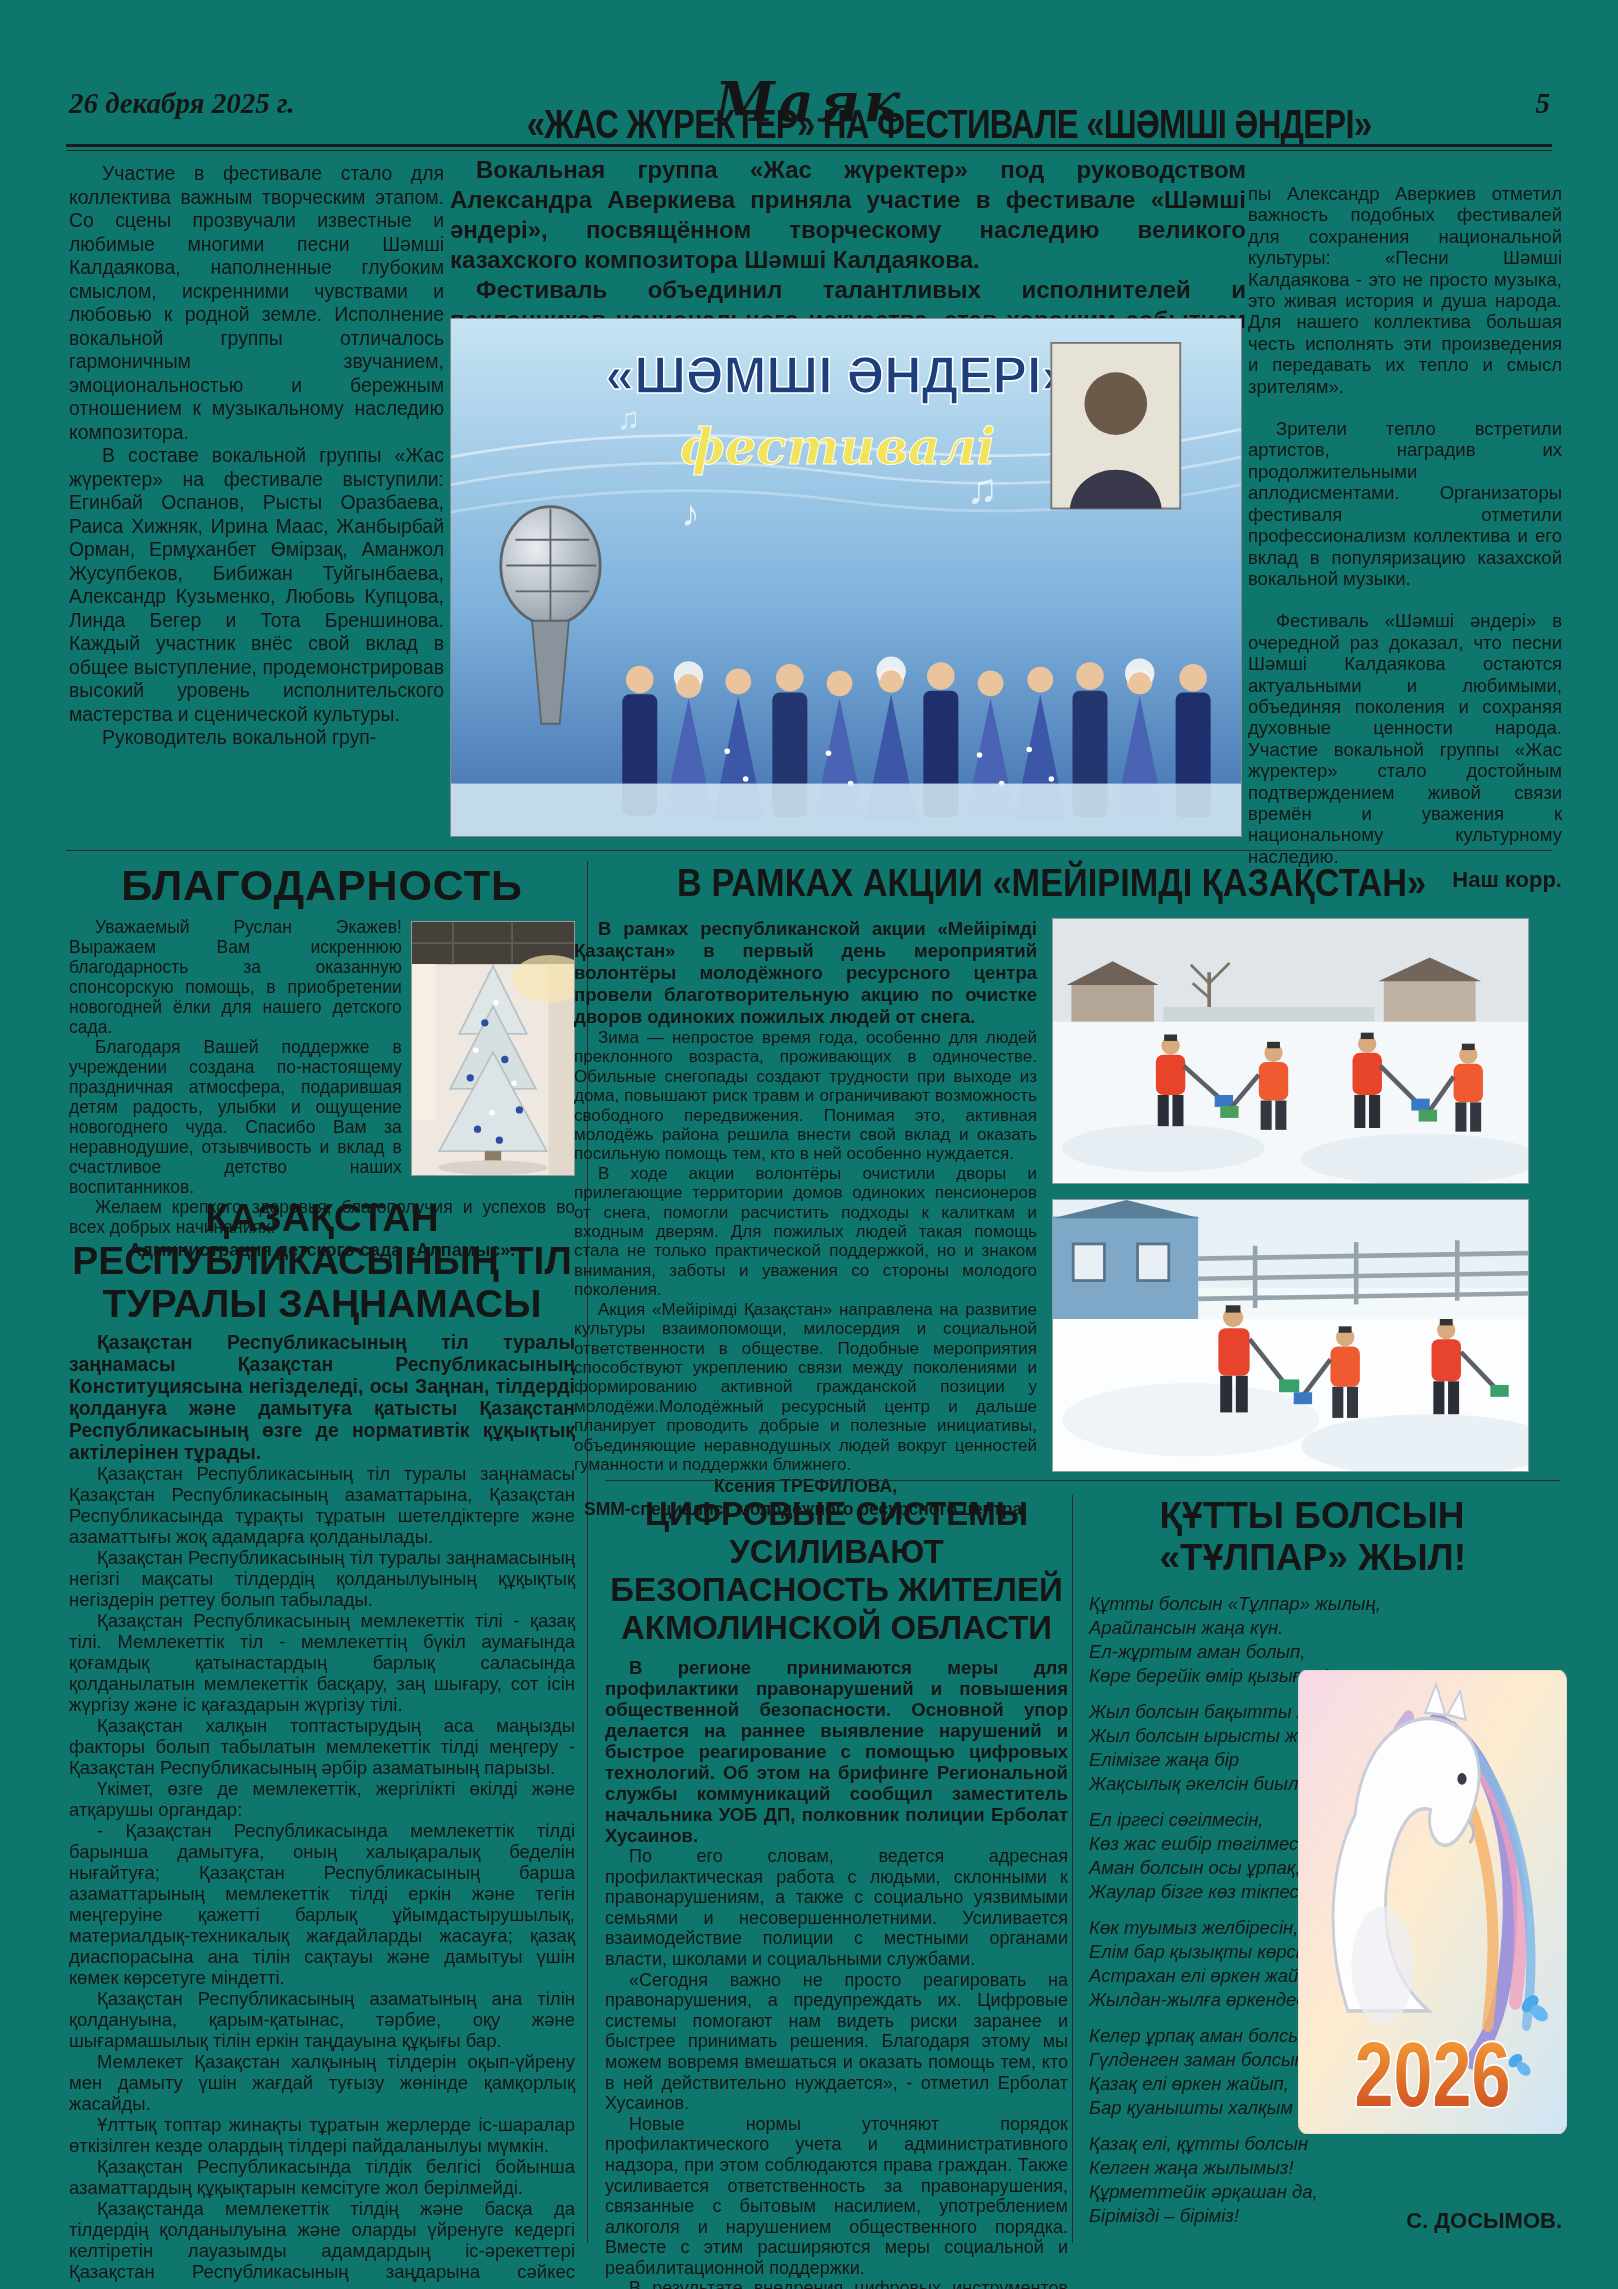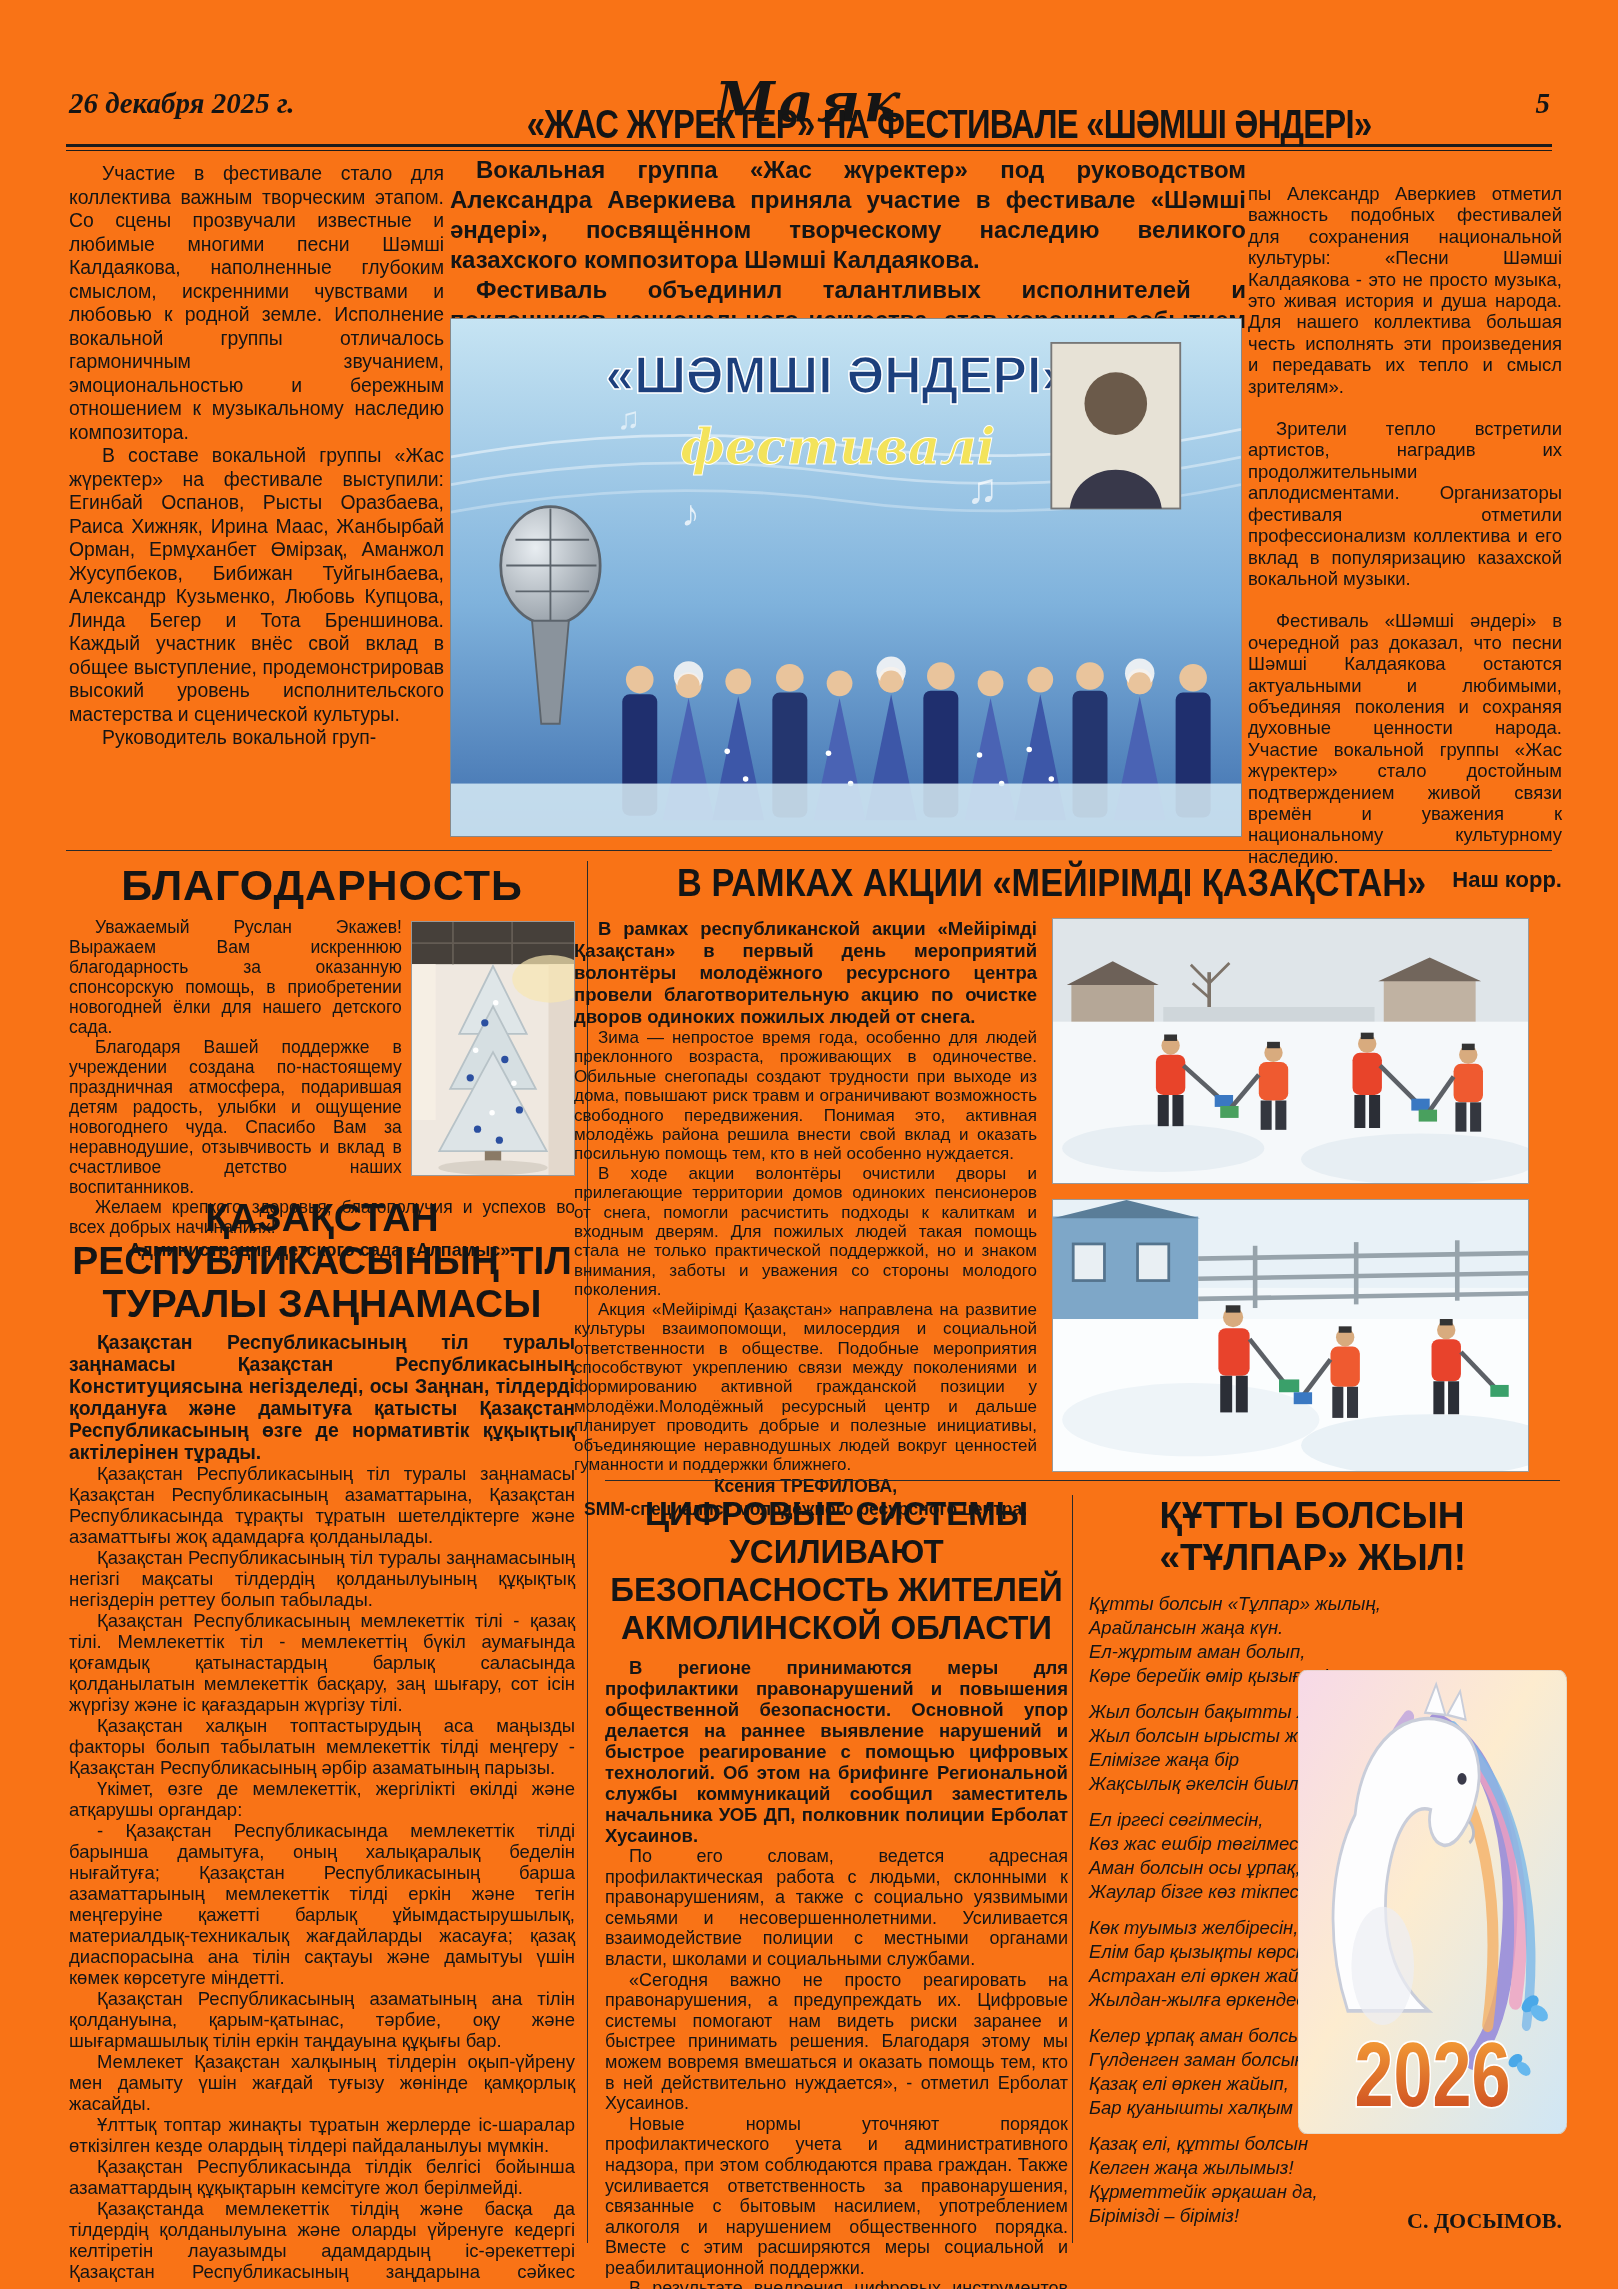--- a/index.html
+++ b/index.html
@@ -1,18 +1,18 @@
 <!DOCTYPE html>
 <html style="font-size:14.8px"><head>
 <meta charset="utf-8">
 <style>
   * { margin:0; padding:0; box-sizing:border-box; }
   html,body { background:#e9e9e9; }
   body { font-family:"Liberation Sans", sans-serif; color:#151515; }
-  .page { position:relative; width:1619px; height:2290px; background:#f97316; margin:0 auto; overflow:hidden; }
+  .page { position:relative; width:1619px; height:2290px; background:#0f766e; margin:0 auto; overflow:hidden; }
   .abs { position:absolute; }
 
   
   .hdr-date { left:69px; top:87px; font-family:"Liberation Serif", serif; font-style:italic; font-weight:bold; font-size:29px; }
   .hdr-masthead { left:0; right:0; top:70px; text-align:center; font-family:"DejaVu Serif", serif; font-style:italic; font-weight:bold; font-size:54px; letter-spacing:3.7px; }
   .hdr-page { right:69px; top:87px; font-family:"Liberation Serif", serif; font-style:italic; font-weight:bold; font-size:29px; }
   .hdr-rule { left:66px; top:144px; width:1486px; height:6.5px; border-top:3.7px solid #1c1c1c; border-bottom:0.9px solid #1c1c1c; }
   .sig { font-weight:bold; text-align:center; }
 
   
@@ -62,21 +62,21 @@
   .digital .lead { font-weight:bold; font-size:18.5px; line-height:21px; text-indent:24px; text-align:justify; }
   .digital p.b { font-size:18px; line-height:20.6px; text-indent:24px; text-align:justify; }
 
   
   .poem { left:1089px; top:1495px; width:473px; }
   .poem h2 { width:332px; margin:0 auto 13px auto; text-align:left; font-size:37px; line-height:42px; }
   .poem-lines { font-style:italic; font-size:18.5px; line-height:24px; }
   .stanza { margin-bottom:12px; }
   .pline { white-space:nowrap; }
   .horse { position:absolute; left:209px; top:175px; width:269px; height:464px; }
-  .poem-sig { position:absolute; left:0; top:713px; width:473px; text-align:right; font-weight:bold; font-size:22px;font-family:Liberation Serif, serif; }
+  .poem-sig { position:absolute; left:0; top:713px; width:473px; text-align:right; font-weight:bold; font-size:22px; }
 </style>
 </head>
 <body>
 
 <div class="page">
 
   <div class="abs hdr-date">26 декабря 2025 г.</div>
   <div class="abs hdr-masthead">Маяк</div>
   <div class="abs hdr-page">5</div>
   <div class="abs hdr-rule"></div>

